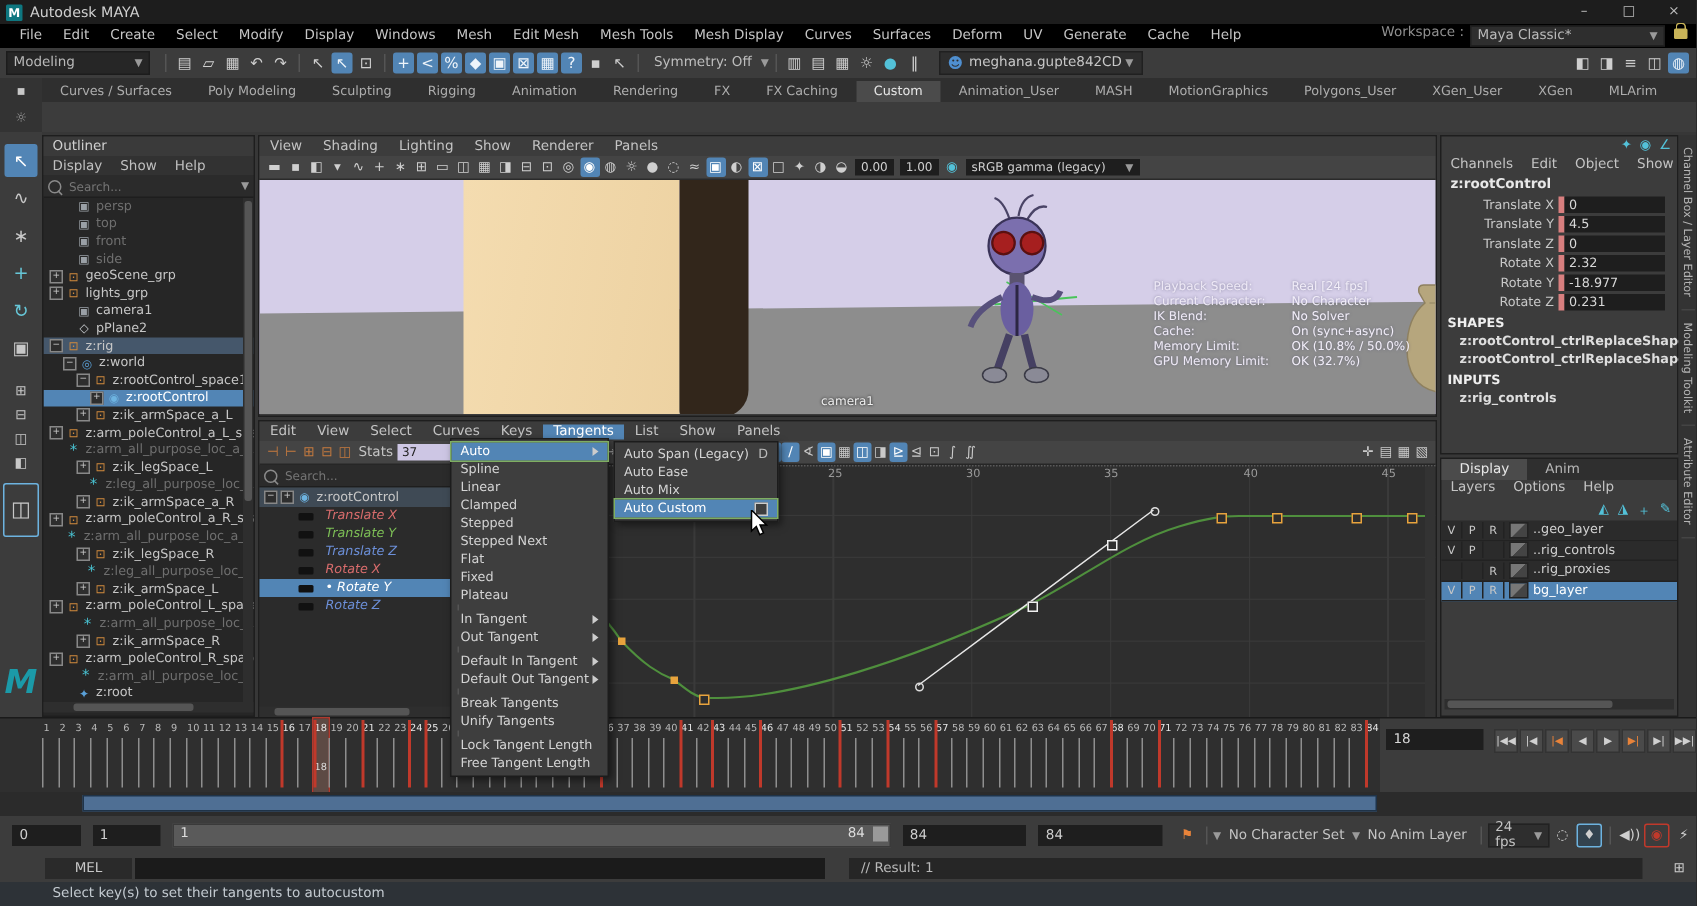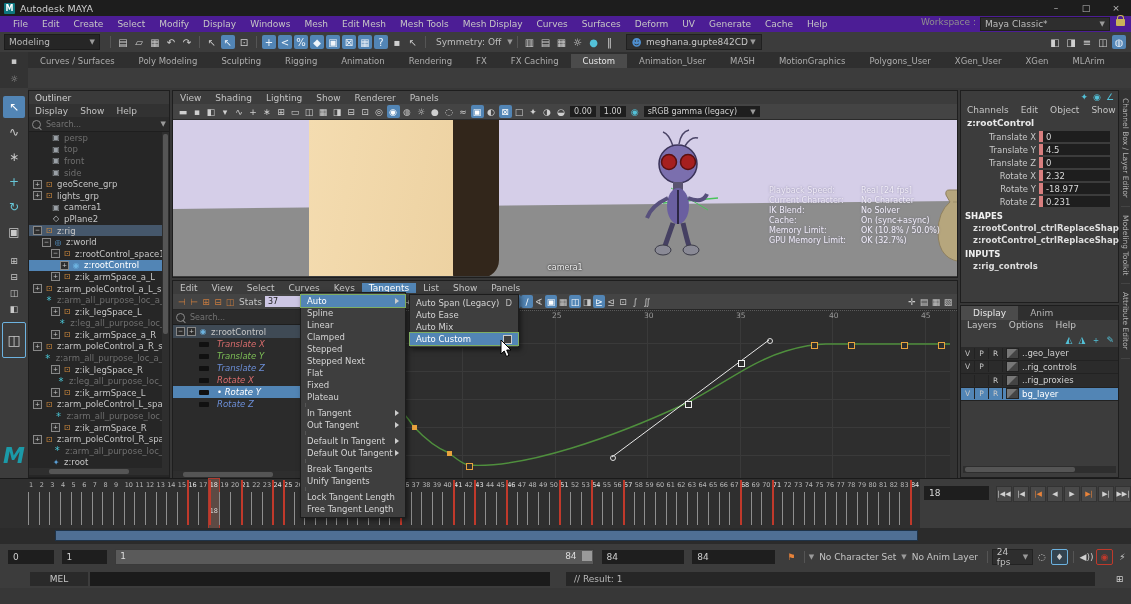--- a/index.html
+++ b/index.html
@@ -10,21 +10,21 @@
   .row{display:flex;align-items:center;}
   .sep{width:1px;height:12px;background:#555;margin:0 4px;}
   
   #titlebar{left:0;top:0;width:1131px;height:16px;background:#1d1d1d;display:flex;align-items:center;}
   #mayalogo{width:11px;height:11px;background:#0e7780;color:#fff;font-size:8px;font-weight:bold;
             display:flex;align-items:center;justify-content:center;margin:0 5px 0 4px;border-radius:1px;}
   #apptitle{color:#cfcfcf;font-size:9.5px;}
   #wincontrols{margin-left:auto;display:flex;}
   .winbtn{width:30px;height:16px;display:flex;align-items:center;justify-content:center;color:#bbb;font-size:9px;}
   
-  #menubar{left:0;top:16px;width:1131px;height:16px;background:#4c1d95;display:flex;align-items:center;padding-left:6px;box-sizing:border-box;}
+  #menubar{left:0;top:16px;width:1131px;height:16px;background:#000000;display:flex;align-items:center;padding-left:6px;box-sizing:border-box;}
   .mb-item{padding:0 7px;color:#c6c6c6;font-size:9px;white-space:nowrap;}
   #workspace{margin-left:auto;display:flex;margin-right:6px;}
   #workspace .lbl{color:#8f8f8f;margin-right:4px;}
   #workspace .field{background:#2e2e2e;border:1px solid #1f1f1f;color:#bbb;width:120px;height:12px;
                     display:flex;align-items:center;padding:0 4px;justify-content:space-between;}
   .lockic{position:relative;width:9px;height:7px;background:#c9b458;border-radius:1px;margin-left:6px;margin-top:2px;}
   .lockic::before{content:"";position:absolute;top:-4px;left:1px;width:5px;height:4px;border:1px solid #c9b458;border-bottom:none;border-radius:3px 3px 0 0;}
   
   #toolbar{left:0;top:32px;width:1131px;height:20px;background:#3c3c3c;display:flex;align-items:center;padding:0 4px;box-sizing:border-box;}
   #modefield{background:#262626;border:1px solid #1c1c1c;width:86px;height:14px;color:#b9b9b9;
@@ -1276,20 +1276,21 @@
     <span class="rico red">◉</span>
     <span class="rico">⚡</span>
   </div>
 
   <div id="melrow" class="abs">
     <div id="mellabel">MEL</div>
     <div id="melinput"></div>
     <div id="melresult">// Result: 1</div>
     <span class="rico" style="margin-right:4px;">⊞</span>
   </div>
+  <div id="helprow" class="abs">Select key(s) to set their tangents to autocustom</div>
 
   <div id="tangmenu" class="abs">
 
       <div class="menu-item hl has-sub">
         <span class="mi-label">Auto</span>
 
         <span class="mi-arrow"></span>
       </div>
 
       <div class="menu-item">

